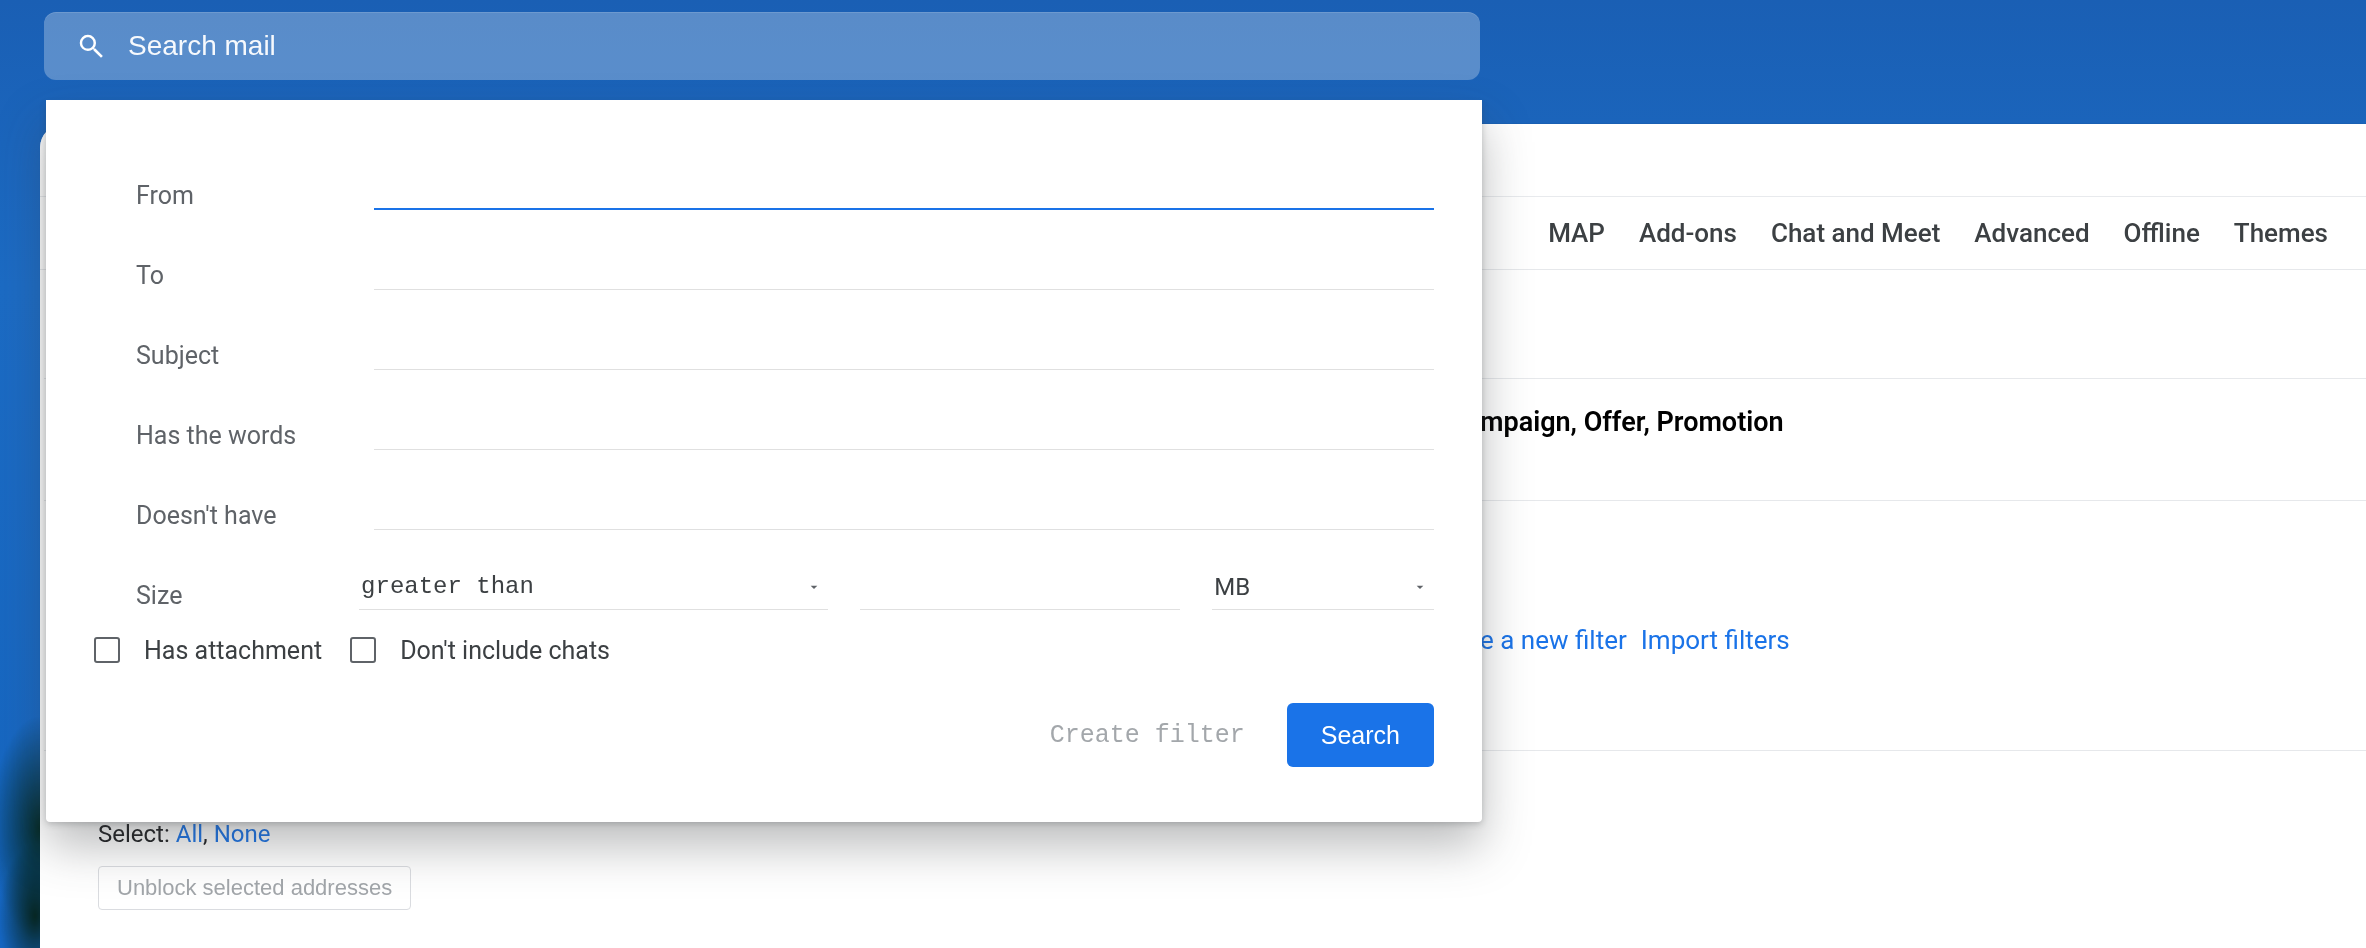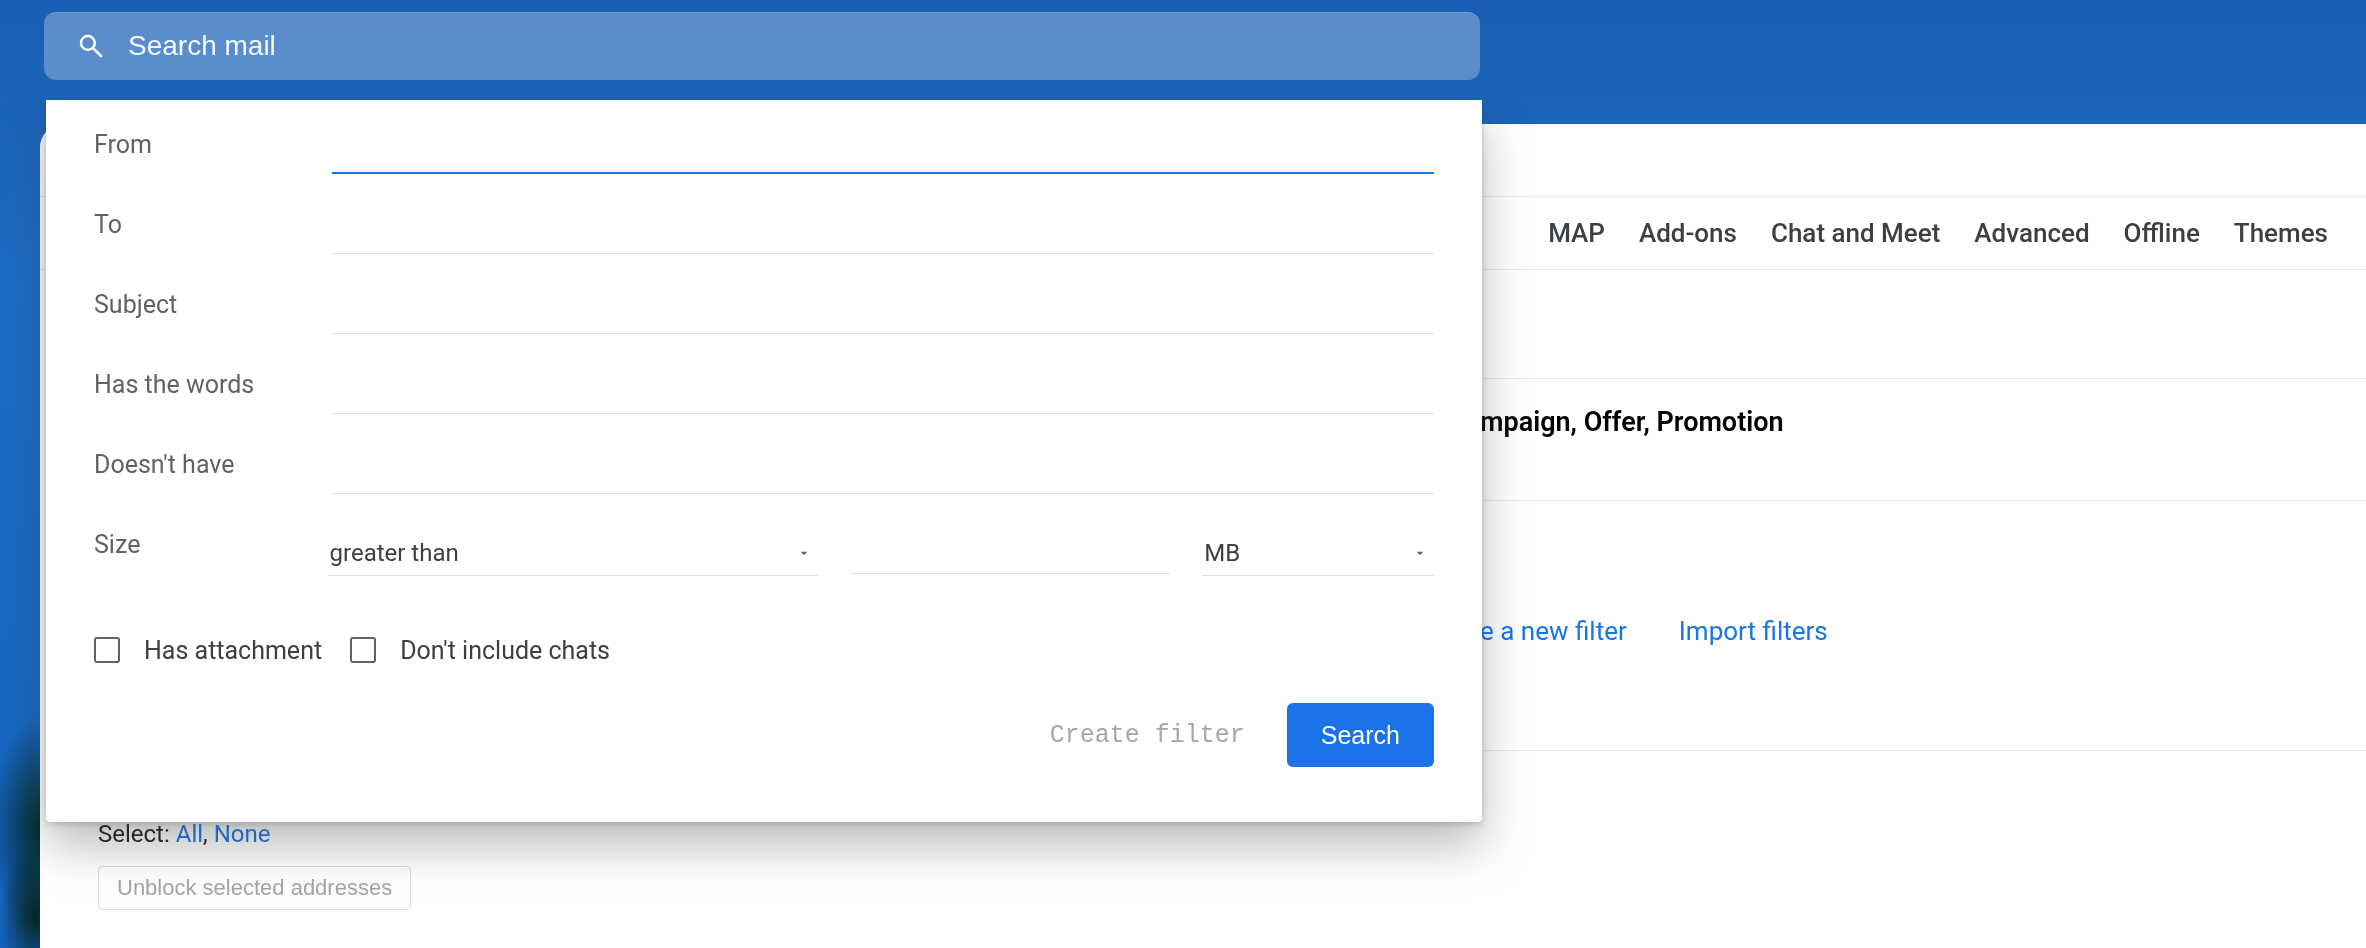--- a/index.html
+++ b/index.html
@@ -63,61 +63,61 @@
       border-top-left-radius: 24px;
     }
 
     .row-hint {
       position: absolute; top: 390px; left: 1480px; right: 0; height: 64px;
       display: flex; align-items: center; font-size: 27px; font-weight: 600; color: #000000;
     }
 
     .filter-links{
       position:absolute; top:616px; left:1480px; right:0; height:48px;
-      display:flex; align-items:flex-start; gap:52px; font-size:26px;
+      display:flex; align-items:center; gap:14px; font-size:26px;
     }
     .filter-links a{ color:#1a73e8; text-decoration:none; cursor:pointer; }
     .sep-line{
       position:absolute; left:44px; right:0; height:0; border-top:1px solid #e6e8eb;
     }
 
     
     .panel-shadow{
       position:absolute; top:102px; left:46px; width:1436px; height:720px;
       box-shadow: 0 24px 48px rgba(60,64,67,0.35), 0 2px 6px rgba(60,64,67,0.25);
       border-radius: 0 0 4px 4px;
       pointer-events:none;
     }
     .panel {
       position: absolute; top: 100px; left: 46px; width: 1436px; height: 720px;
       background: #ffffff; border-radius: 0 0 3px 3px;
       padding: 30px 48px 30px 48px;
     }
     .frow {
-      display: flex; align-items: flex-start; height: 80px;
-      font-size: 25px; color: #5f6368;
+      display: flex; align-items: flex-end; height: 80px;
+      font-size: 25px; color: #5f6368; margin-left: 42px;
     }
     .frow .label { width: 238px; color: #5f6368; }
     .uinput {
       flex: 1; height: 44px; border: none; border-bottom: 1px solid #e0e0e0; outline: none;
       font-size: 24px; padding: 0 2px; background: transparent;
     }
     .uinput.focus { border-bottom: 2px solid #1a73e8; }
     .uinput.focus::placeholder{color:transparent;}
 
     .select {
       display: inline-flex; align-items: center; justify-content: space-between;
       height: 46px; border-bottom: 1px solid #e0e0e0; color:#3c4043;
       font-size: 24px; padding: 0 6px 0 2px; cursor: pointer;
     }
     .select .arrow { margin-left: 12px; display:inline-flex; }
     .select .arrow svg path{ fill:#5f6368; }
 
     .size-row .label { width: 238px; }
-    .size-row .op { width: 500px; }
+    .size-row .op { width: 500px; font-family: Liberation Mono, monospace; }
     .size-row .num { width: 320px; margin-left: 32px; }
     .size-row .unit { width: 236px; margin-left: 32px; }
 
     .checks { display:flex; align-items:center; gap: 28px; height: 80px; }
     .chk { display:flex; align-items:center; gap: 24px; font-size:25px; color:#3c4043; cursor:pointer; }
     .chk .box { width:26px; height:26px; border:2.5px solid #5f6368; border-radius:3px; display:inline-block; }
 
     .actions { display:flex; justify-content:flex-end; align-items:center; gap: 42px; height: 90px; }
     .btn-text { font-size:25px; color:#a3a7ab; cursor: default; font-family: Liberation Mono, monospace; }
     .btn-primary {

